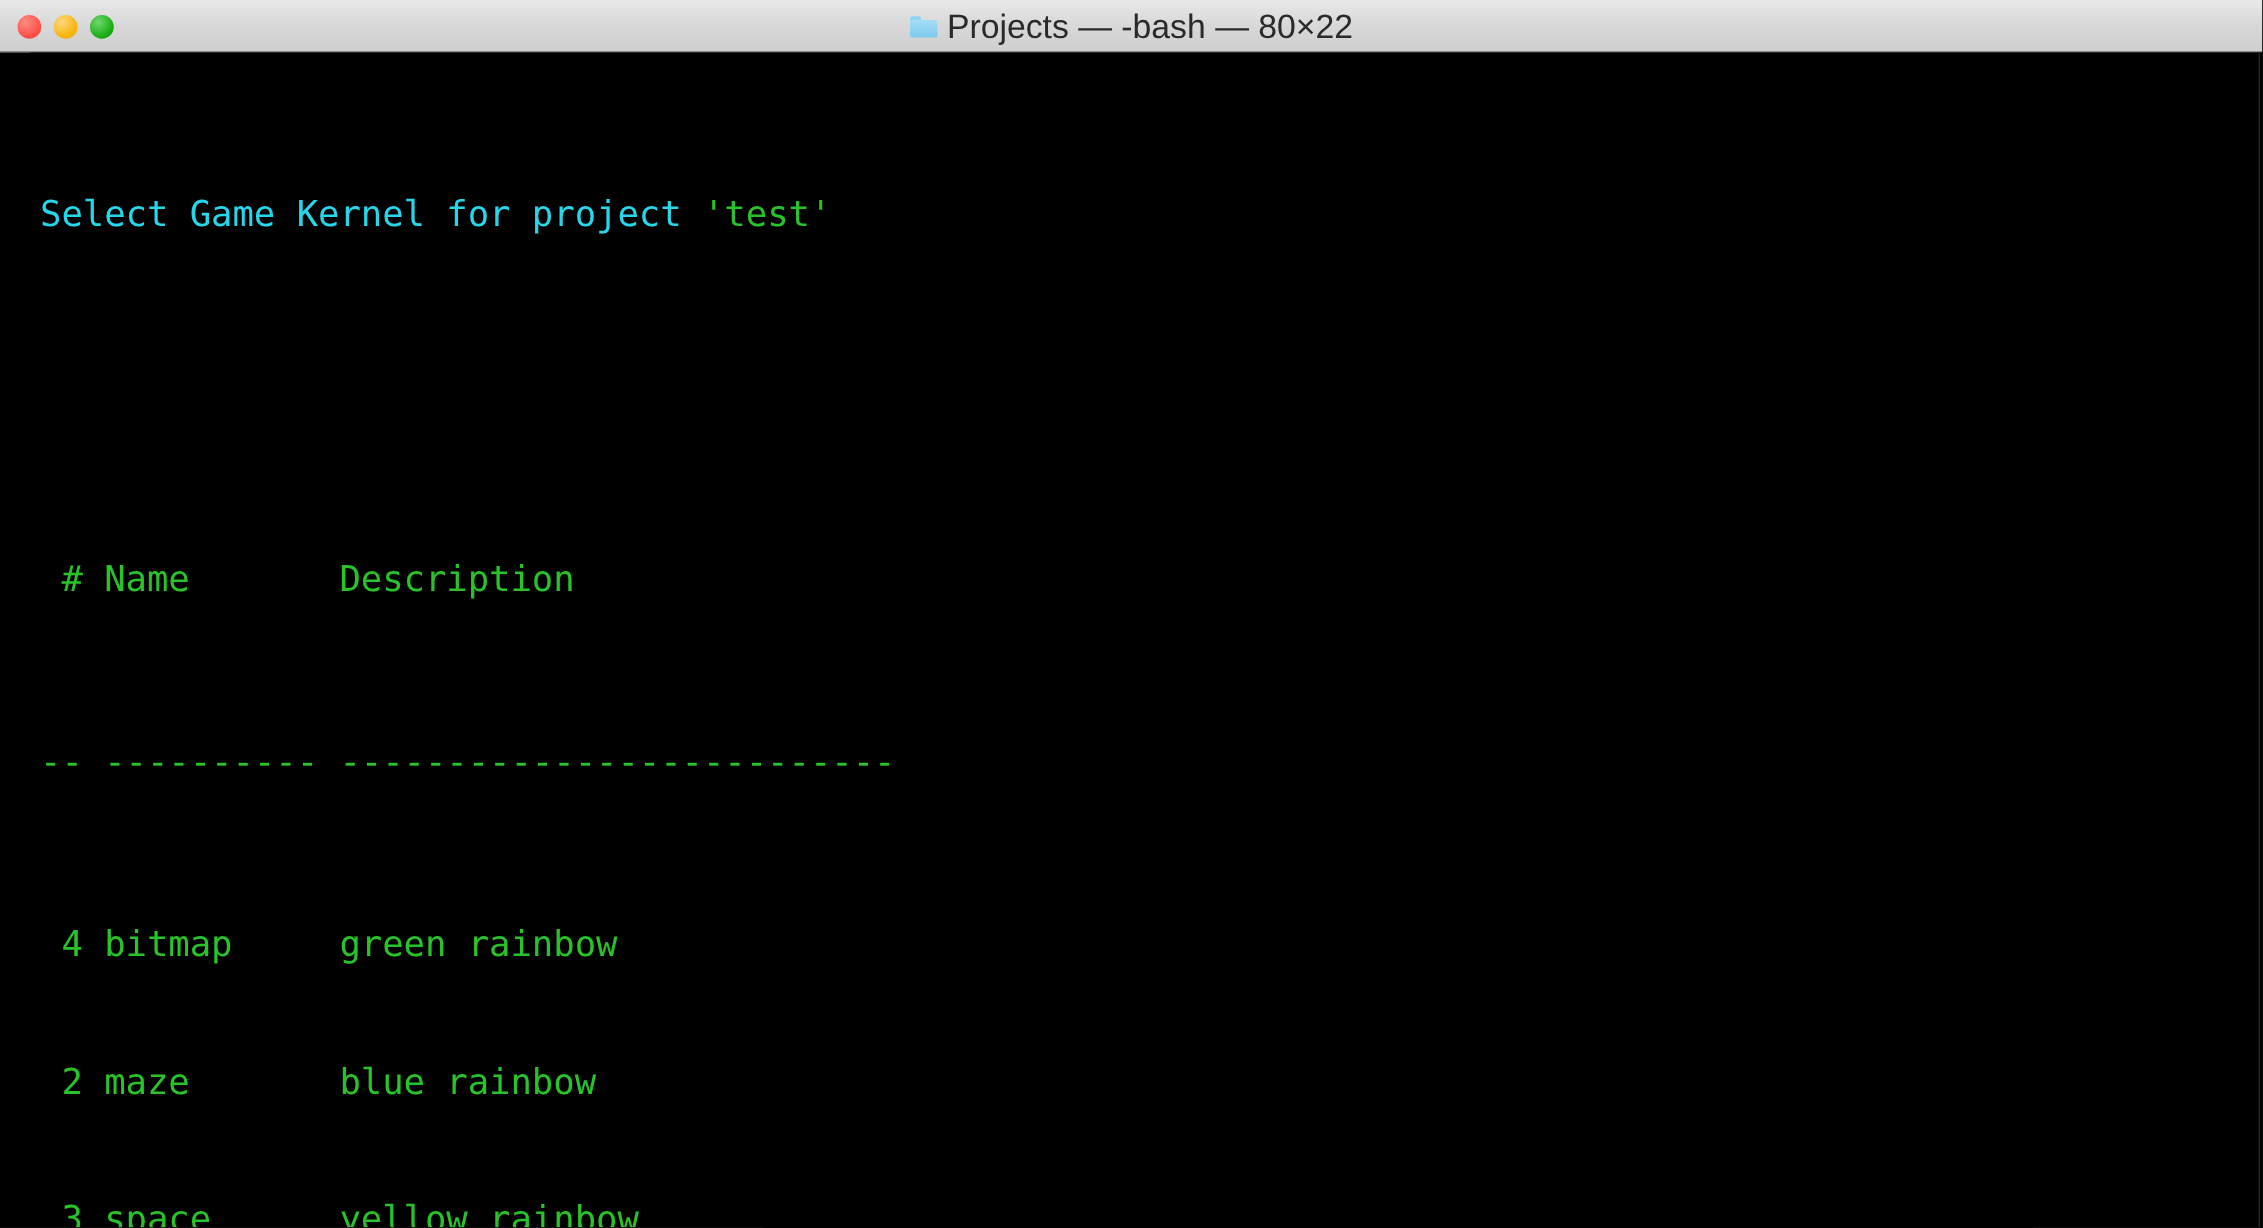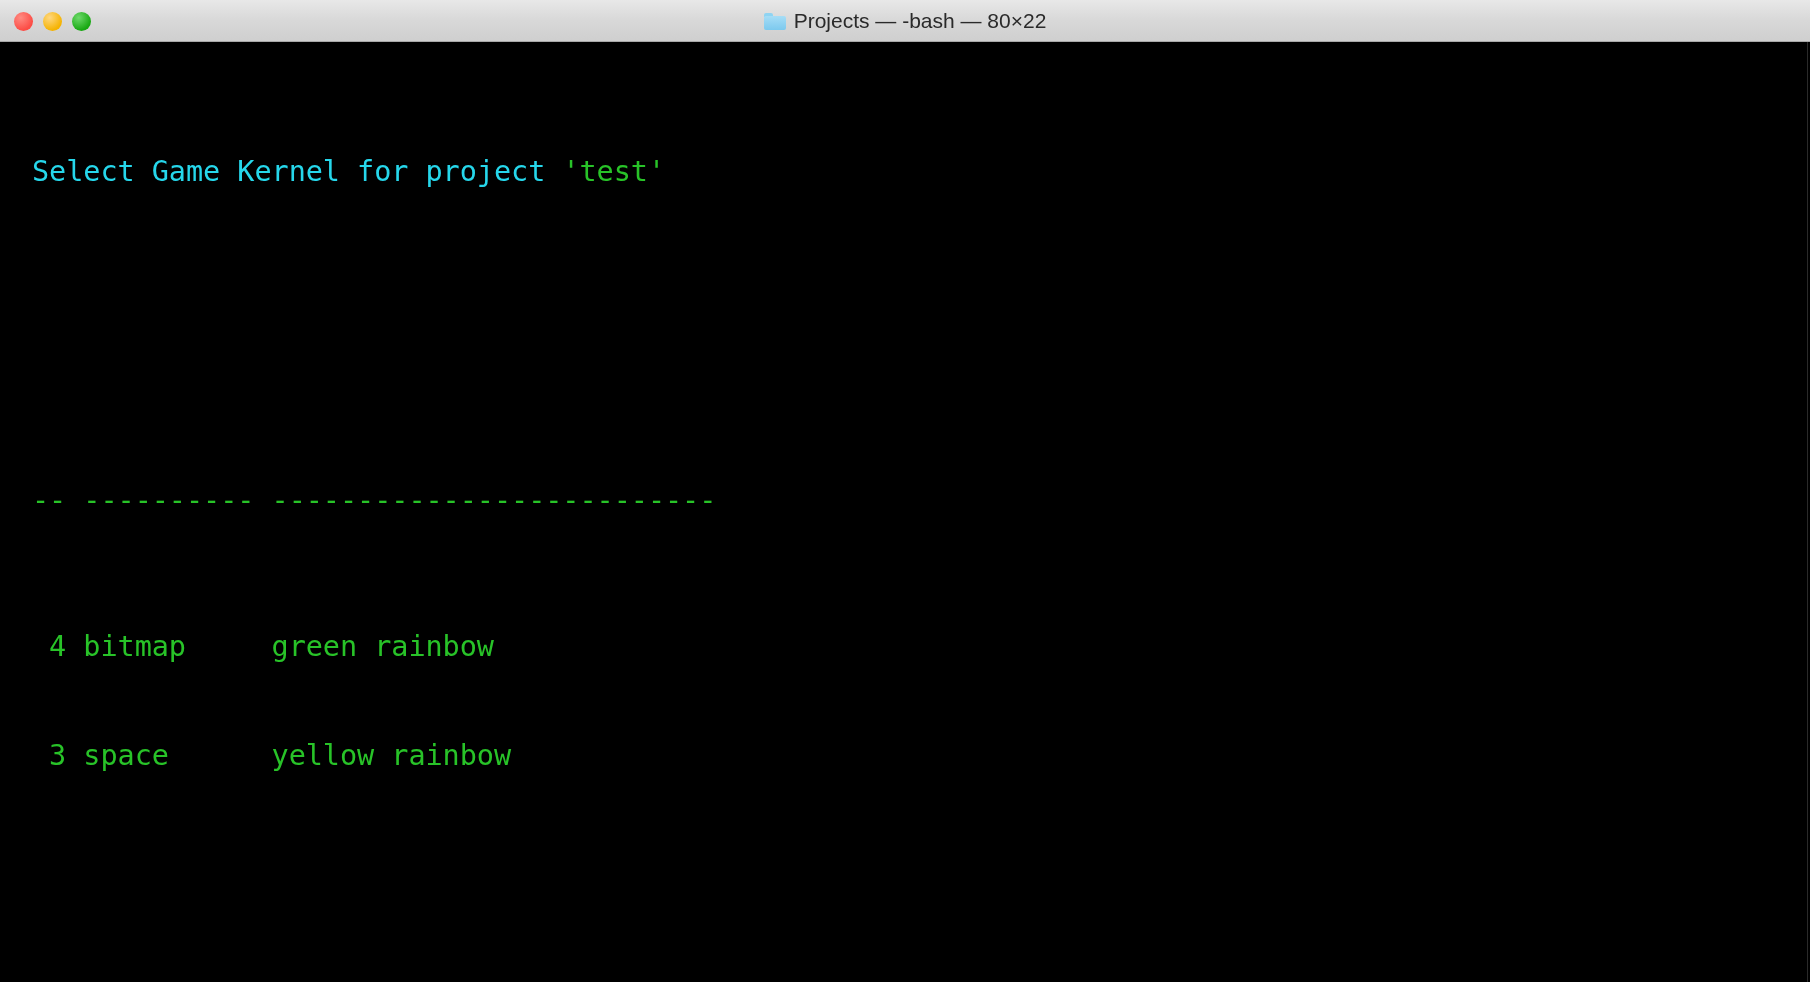--- a/index.html
+++ b/index.html
@@ -75,21 +75,21 @@
   }
   .folder-icon .body-f {
     position: absolute;
     left: 0; top: 3px;
     width: 22px; height: 14px;
     background: linear-gradient(to bottom, #a6ddf6 0%, #7cc9ee 100%);
     border-radius: 2px;
   }
   .title-text {
     font-family: "Liberation Sans", sans-serif;
-    font-size: 21px;
+    font-size: 27px;
     color: #2a2a2a;
     white-space: pre;
   }
 
   
   .term {
     position: relative;
     width: 1810px;
     height: 940px;
     background: #000000;
@@ -154,24 +154,26 @@
     </div>
   </div>
 
   <div class="term">
     <div class="screen">
 
       <div class="line"><span class="c-cyan">Select Game Kernel for project </span><span class="c-green">'test'</span></div>
 
       <div class="line"> </div>
 
+      <div class="line c-green"> # Name       Description</div>
 
       <div class="line c-green">-- ---------- --------------------------</div>
 
       <div class="line c-green"> 4 bitmap     green rainbow</div>
+      <div class="line c-green"> 2 maze       blue rainbow</div>
       <div class="line c-green"> 3 space      yellow rainbow</div>
 
       
 
       
 
       
 
       
 

